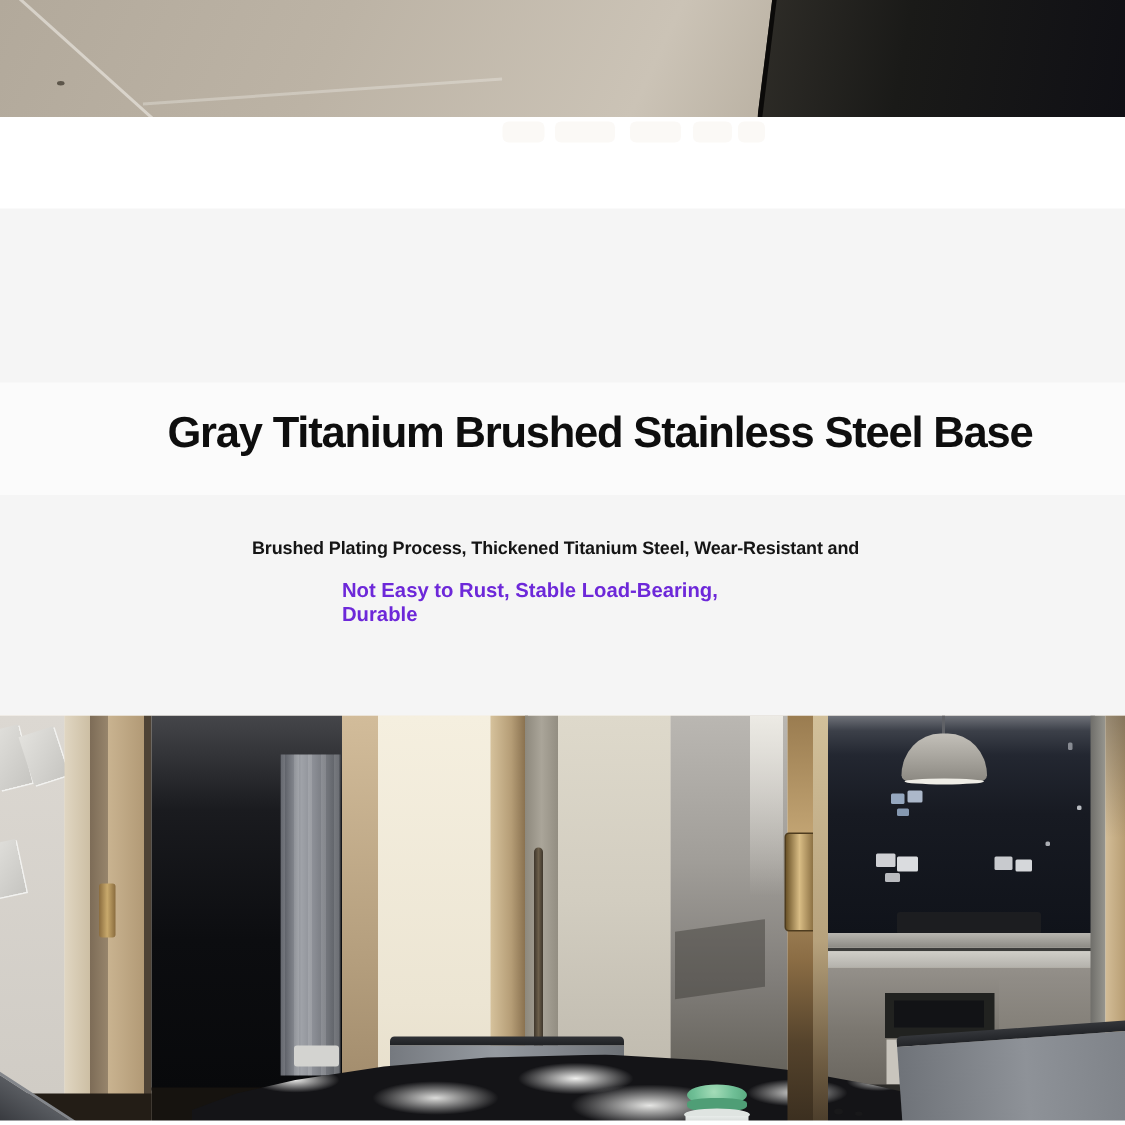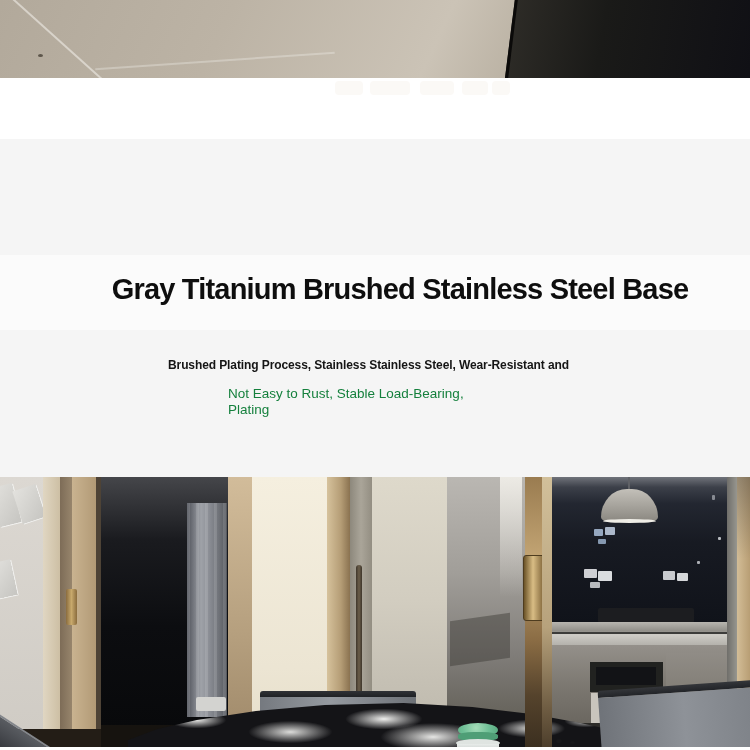--- a/index.html
+++ b/index.html
@@ -26,21 +26,21 @@
 
   
   .feature{left:0;top:139px;width:750px;height:338px;background:#f5f5f5;}
   .title-band{left:0;top:116px;width:750px;height:75px;background:#fbfbfb;}
   .eyebrow{left:0;top:83px;width:750px;text-align:center;font-size:19px;line-height:22px;
     color:#a8a8a8;letter-spacing:.4px;font-weight:400;}
   .title{left:0;top:133px;width:750px;text-align:center;font-size:29px;line-height:34px;
     color:#0e0e0e;font-weight:700;letter-spacing:-0.8px;transform:translateX(25px);}
   .desc{left:168px;top:219px;font-size:12px;line-height:14px;font-weight:600;color:#151515;
     letter-spacing:-0.1px;white-space:nowrap;}
-  .hl{left:228px;top:247px;font-size:13.5px;line-height:16px;font-weight:400;color:#15803d;white-space:nowrap;}
+  .hl{left:228px;top:247px;font-size:13.5px;line-height:16px;font-weight:700;color:#6d28d9;white-space:nowrap;}
 
   
   .photo-room{left:0;top:477px;width:750px;height:273px;overflow:hidden;background:#efeadf;}
 
   .wall-left{left:0;top:0;width:43px;height:273px;background:linear-gradient(180deg,#dcd8d2,#cfcbc4);}
   .frame{background:linear-gradient(135deg,#e3e2de,#c6c5c1);box-shadow:1px 1px 0 #f2f2f0;}
   .frame-a{left:-5px;top:8px;width:22px;height:40px;transform:rotate(-14deg);}
   .frame-b{left:17px;top:10px;width:24px;height:34px;transform:rotate(-18deg);}
   .frame-c{left:-6px;top:84px;width:20px;height:36px;transform:rotate(-12deg);}
 
@@ -170,25 +170,25 @@
     <div class="abs wm wm2"></div>
     <div class="abs wm wm3"></div>
     <div class="abs wm wm4"></div>
     <div class="abs wm wm5"></div>
   </div>
 
   <div class="abs feature">
     <div class="abs title-band"></div>
     <div class="abs title">Gray Titanium Brushed Stainless Steel Base</div>
     <div class="abs desc">
-      <div>Brushed Plating Process, Stainless Stainless Steel, Wear-Resistant and</div>
+      <div>Brushed Plating Process, Thickened Titanium Steel, Wear-Resistant and</div>
     </div>
     <div class="abs hl">
       <div>Not Easy to Rust, Stable Load-Bearing,</div>
-      <div>Plating</div>
+      <div>Durable</div>
     </div>
   </div>
 
   <div class="abs photo-room">
     <div class="abs wall-left"></div>
     <div class="abs frame frame-a"></div>
     <div class="abs frame frame-b"></div>
     <div class="abs frame frame-c"></div>
     <div class="abs wood-out"></div>
     <div class="abs wood-dark"></div>

